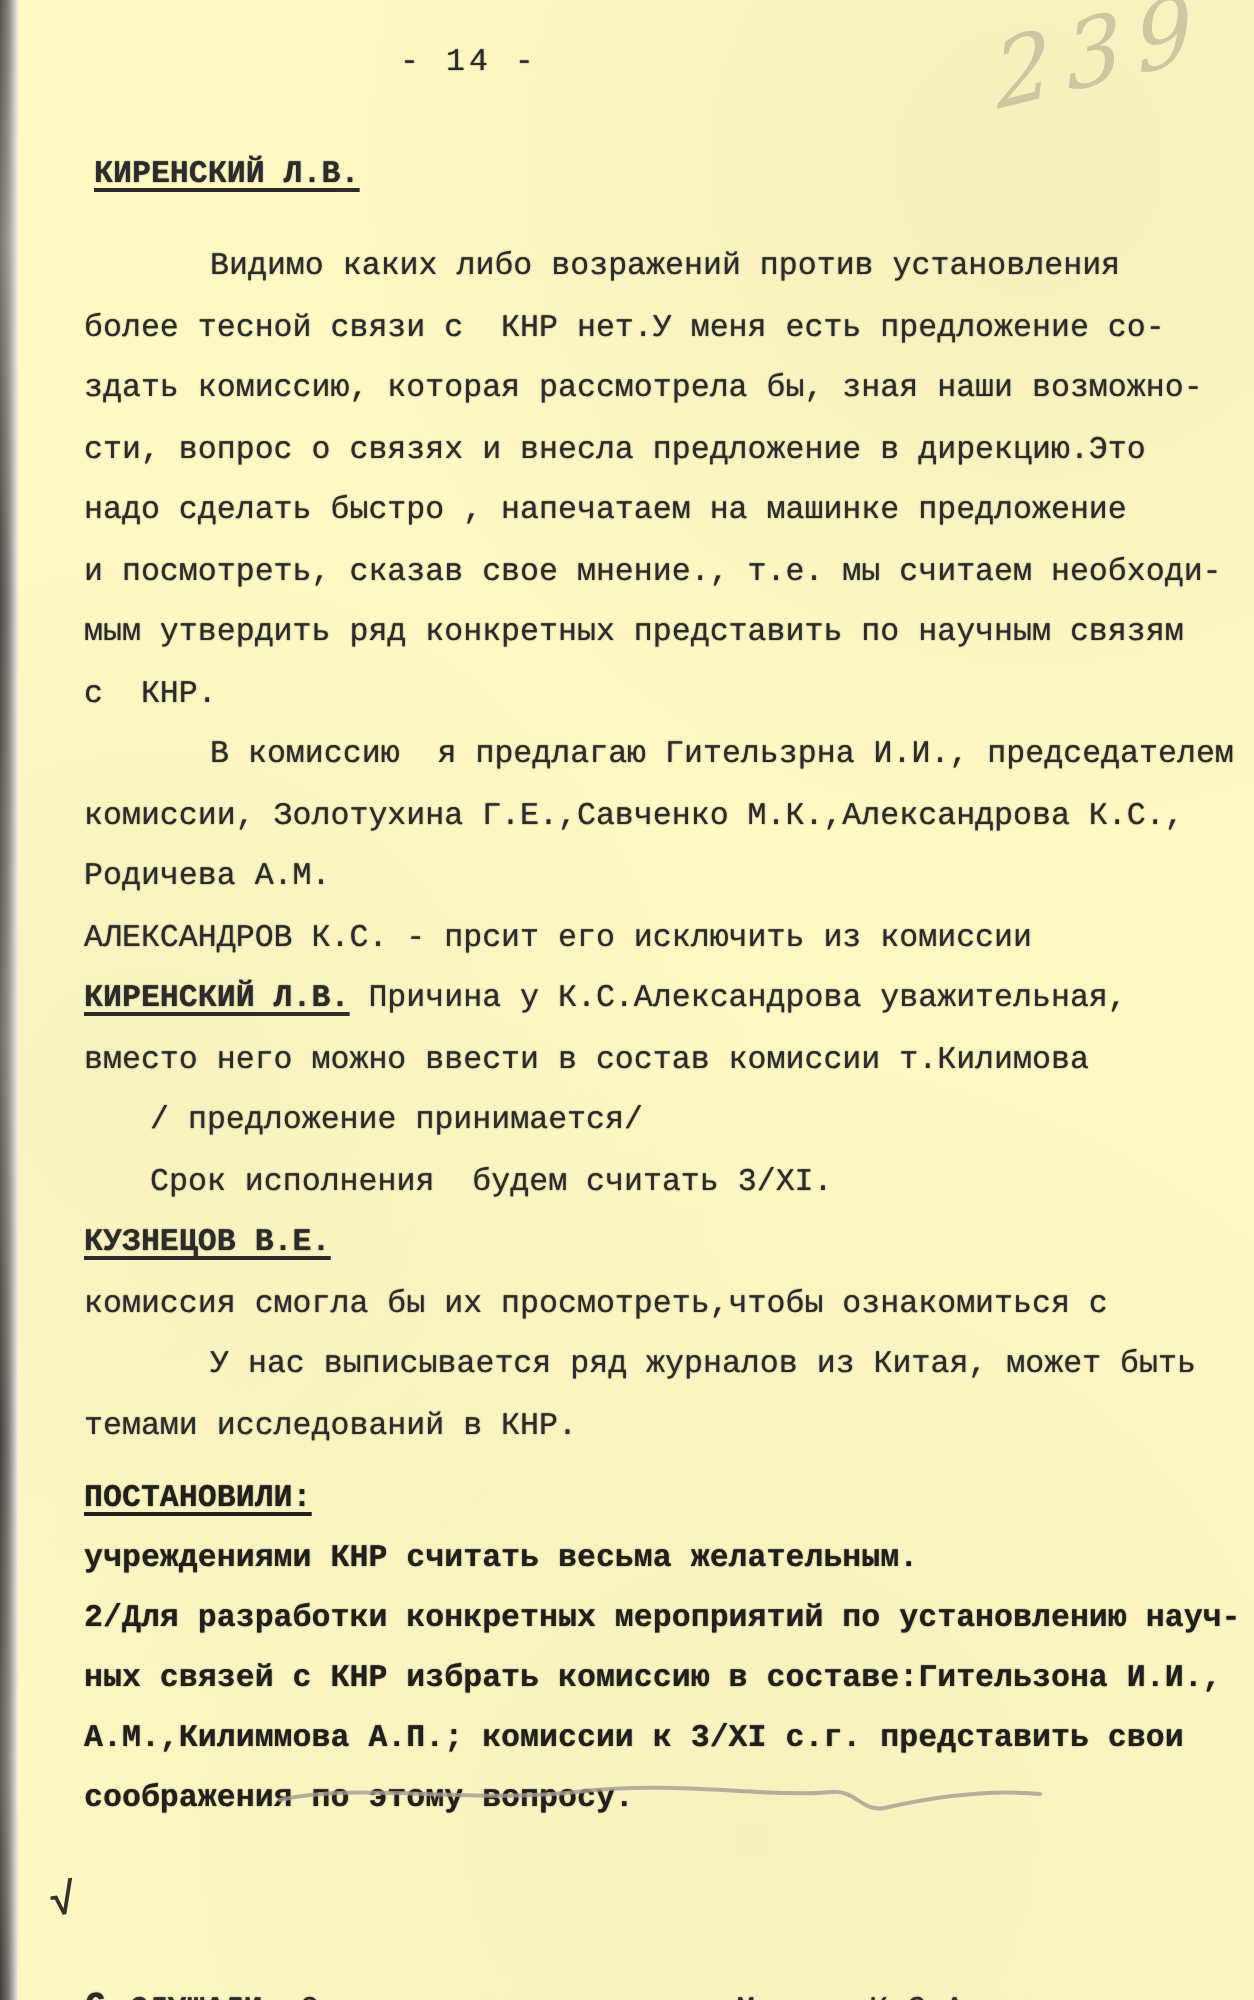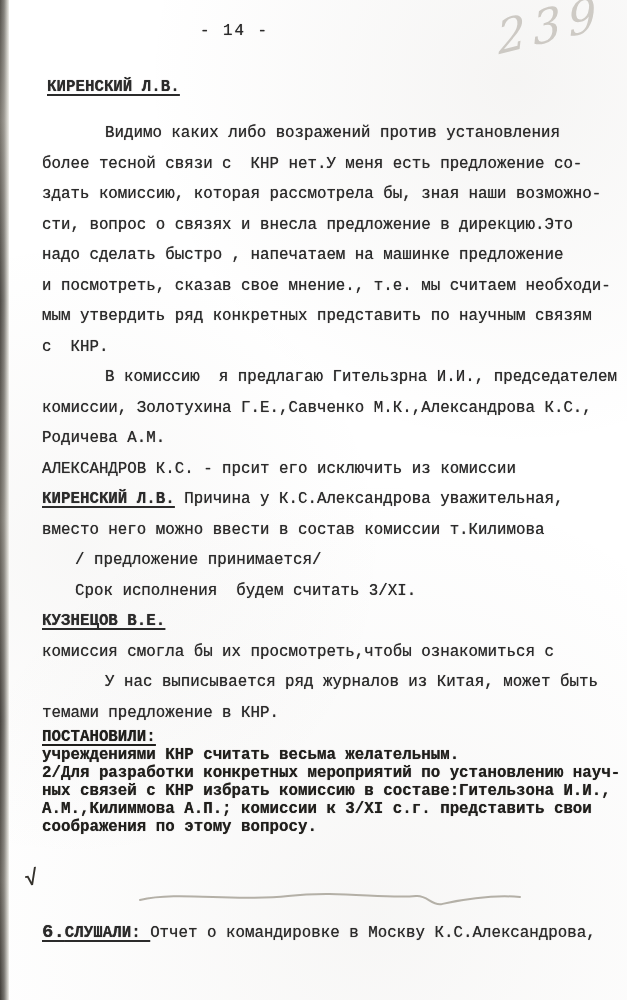--- a/index.html
+++ b/index.html
@@ -1,18 +1,18 @@
 <!DOCTYPE html>
 <html><head>
 <meta charset="utf-8">
 <style>
   html,body{margin:0;padding:0;background:#8a8780;}
   .paper{
     position:relative;width:627px;height:1000px;margin:0 auto;
-    background:#ffffff;overflow:hidden;
+    background:#fef9c3;overflow:hidden;
     font-family:"Liberation Mono","DejaVu Sans Mono",monospace;
     color:#2b2b2b;
   }
   .paper::before{
     content:"";position:absolute;inset:0;pointer-events:none;
     background:
       radial-gradient(circle at 82% 8%, rgba(120,110,95,.07), transparent 35%),
       radial-gradient(circle at 12% 55%, rgba(120,110,95,.05), transparent 40%),
       radial-gradient(circle at 60% 92%, rgba(120,110,95,.06), transparent 45%);
   }
@@ -33,21 +33,21 @@
     transform:rotate(-14deg) skewX(-10deg);letter-spacing:7px;
   }
   .content{position:absolute;left:42px;top:76px;width:575px;}
   .ln{white-space:pre;font-size:15.8px;line-height:30.5px;
       text-shadow:0 0 .7px rgba(43,40,38,.85);}
   .heading{line-height:22px;margin-bottom:20px;margin-left:5px;}
   .hu{font-weight:bold;text-decoration:underline;
       text-underline-offset:3px;text-decoration-thickness:1.5px;}
   .indent1{padding-left:63px;}
   .indent2{padding-left:33px;}
-  .res .ln{line-height:18px;font-weight:bold;color:#201f1c;}
+  .res .ln{line-height:18px;font-weight:bold;color:#201f1c;margin-top:12px;}
   .squiggle{position:absolute;left:138px;top:886px;}
   .item6{position:relative;margin-top:29px;white-space:pre;}
   .item6 .row{font-size:15.8px;line-height:26px;text-shadow:0 0 .7px rgba(43,40,38,.85);}
   .num6{font-size:19px;font-weight:bold;}
   .check{
     position:absolute;left:-17px;top:2px;font-size:22px;font-weight:bold;
     color:#35322d;transform:rotate(-8deg);
   }
 </style>
 </head>
@@ -81,21 +81,21 @@
     <div class="ln"><span class="hu">КИРЕНСКИЙ Л.В.</span><span> Причина у К.С.Александрова уважительная,</span></div>
     <div class="ln">вместо него можно ввести в состав комиссии т.Килимова</div>
 
     <div class="ln indent2">/ предложение принимается/</div>
     <div class="ln indent2">Срок исполнения  будем считать 3/XI.</div>
 
     <div class="ln"><span class="hu">КУЗНЕЦОВ В.Е.</span></div>
 
     <div class="ln">комиссия смогла бы их просмотреть,чтобы ознакомиться с</div>
     <div class="ln indent1">У нас выписывается ряд журналов из Китая, может быть</div>
-    <div class="ln">темами предложение в КНР.</div>
+    <div class="ln">темами исследований в КНР.</div>
 
     <div class="res">
       <div class="ln"><span class="hu">ПОСТАНОВИЛИ:</span></div>
       <div class="ln">учреждениями КНР считать весьма желательным.</div>
       <div class="ln">2/Для разработки конкретных мероприятий по установлению науч-</div>
       <div class="ln">ных связей с КНР избрать комиссию в составе:Гительзона И.И.,</div>
       <div class="ln">А.М.,Килиммова А.П.; комиссии к 3/XI с.г. представить свои</div>
       <div class="ln">соображения по этому вопросу.</div>
     </div>
 

